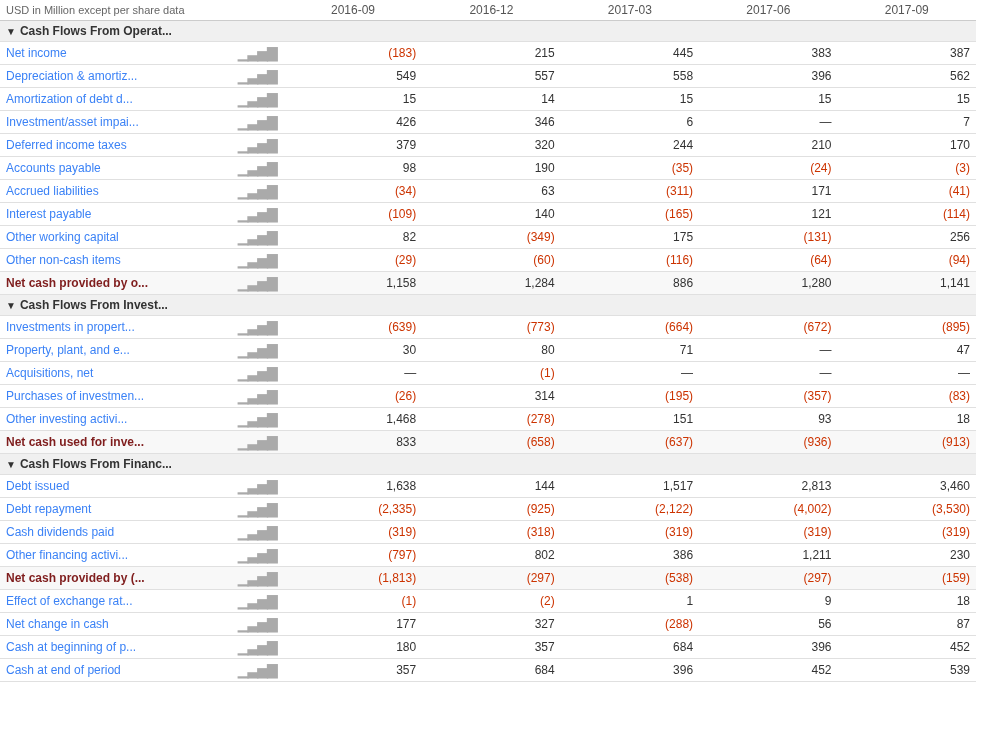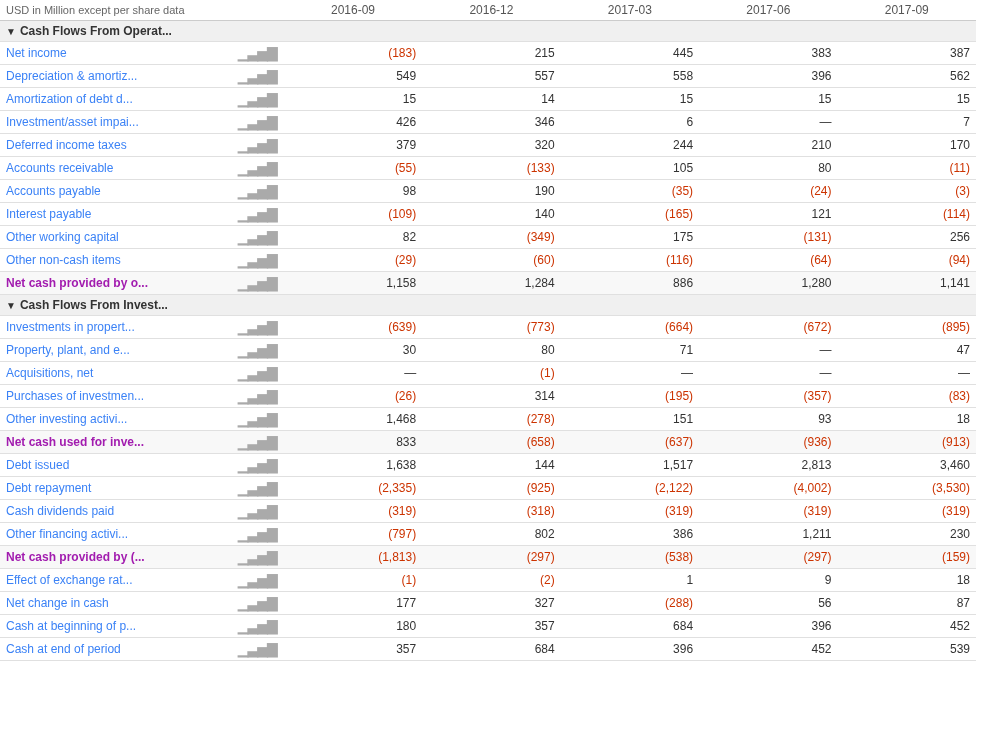--- a/index.html
+++ b/index.html
@@ -46,21 +46,21 @@
       color: #3b82f6;
       cursor: pointer;
     }
     td.label-cell.section-header {
       color: #333;
       font-weight: bold;
       background: #f0f0f0;
       cursor: default;
     }
     td.label-cell.total-row {
-      color: #a21caf;
+      color: #7f1d1d;
       font-weight: bold;
     }
     td.data-cell {
       text-align: right;
       color: #333;
     }
     td.data-cell.negative {
       color: #cc3300;
     }
     td.data-cell.total-row {
@@ -155,38 +155,38 @@
         <tr>
           <td class="label-cell">Deferred income taxes</td>
           <td class="icon-cell"><span class="bar-icon">▁▃▅▇</span></td>
           <td class="data-cell">379</td>
           <td class="data-cell">320</td>
           <td class="data-cell">244</td>
           <td class="data-cell">210</td>
           <td class="data-cell">170</td>
         </tr>
         <tr>
-          <td class="label-cell">Accounts receivable</td>
-          <td class="icon-cell"><span class="bar-icon">▁▃▅▇</span></td>
-          <td class="data-cell negative">(55)</td>
-          <td class="data-cell negative">(133)</td>
-          <td class="data-cell">105</td>
-          <td class="data-cell">80</td>
-          <td class="data-cell negative">(11)</td>
-        </tr>
-        <tr>
           <td class="label-cell">Accounts payable</td>
           <td class="icon-cell"><span class="bar-icon">▁▃▅▇</span></td>
           <td class="data-cell">98</td>
           <td class="data-cell">190</td>
           <td class="data-cell negative">(35)</td>
           <td class="data-cell negative">(24)</td>
           <td class="data-cell negative">(3)</td>
         </tr>
         <tr>
+          <td class="label-cell">Accrued liabilities</td>
+          <td class="icon-cell"><span class="bar-icon">▁▃▅▇</span></td>
+          <td class="data-cell negative">(34)</td>
+          <td class="data-cell">63</td>
+          <td class="data-cell negative">(311)</td>
+          <td class="data-cell">171</td>
+          <td class="data-cell negative">(41)</td>
+        </tr>
+        <tr>
           <td class="label-cell">Interest payable</td>
           <td class="icon-cell"><span class="bar-icon">▁▃▅▇</span></td>
           <td class="data-cell negative">(109)</td>
           <td class="data-cell">140</td>
           <td class="data-cell negative">(165)</td>
           <td class="data-cell">121</td>
           <td class="data-cell negative">(114)</td>
         </tr>
         <tr>
           <td class="label-cell">Other working capital</td>
@@ -265,20 +265,23 @@
         </tr>
         <tr class="total-row-tr">
           <td class="label-cell total-row">Net cash used for inve...</td>
           <td class="icon-cell"><span class="bar-icon">▁▃▅▇</span></td>
           <td class="data-cell total-row">833</td>
           <td class="data-cell negative total-row">(658)</td>
           <td class="data-cell negative total-row">(637)</td>
           <td class="data-cell negative total-row">(936)</td>
           <td class="data-cell negative total-row">(913)</td>
         </tr>
+        <tr class="section-row">
+          <td class="label-cell section-header" colspan="7"><span class="section-toggle">▼</span>Cash Flows From Financ...</td>
+        </tr>
         <tr>
           <td class="label-cell">Debt issued</td>
           <td class="icon-cell"><span class="bar-icon">▁▃▅▇</span></td>
           <td class="data-cell">1,638</td>
           <td class="data-cell">144</td>
           <td class="data-cell">1,517</td>
           <td class="data-cell">2,813</td>
           <td class="data-cell">3,460</td>
         </tr>
         <tr>

